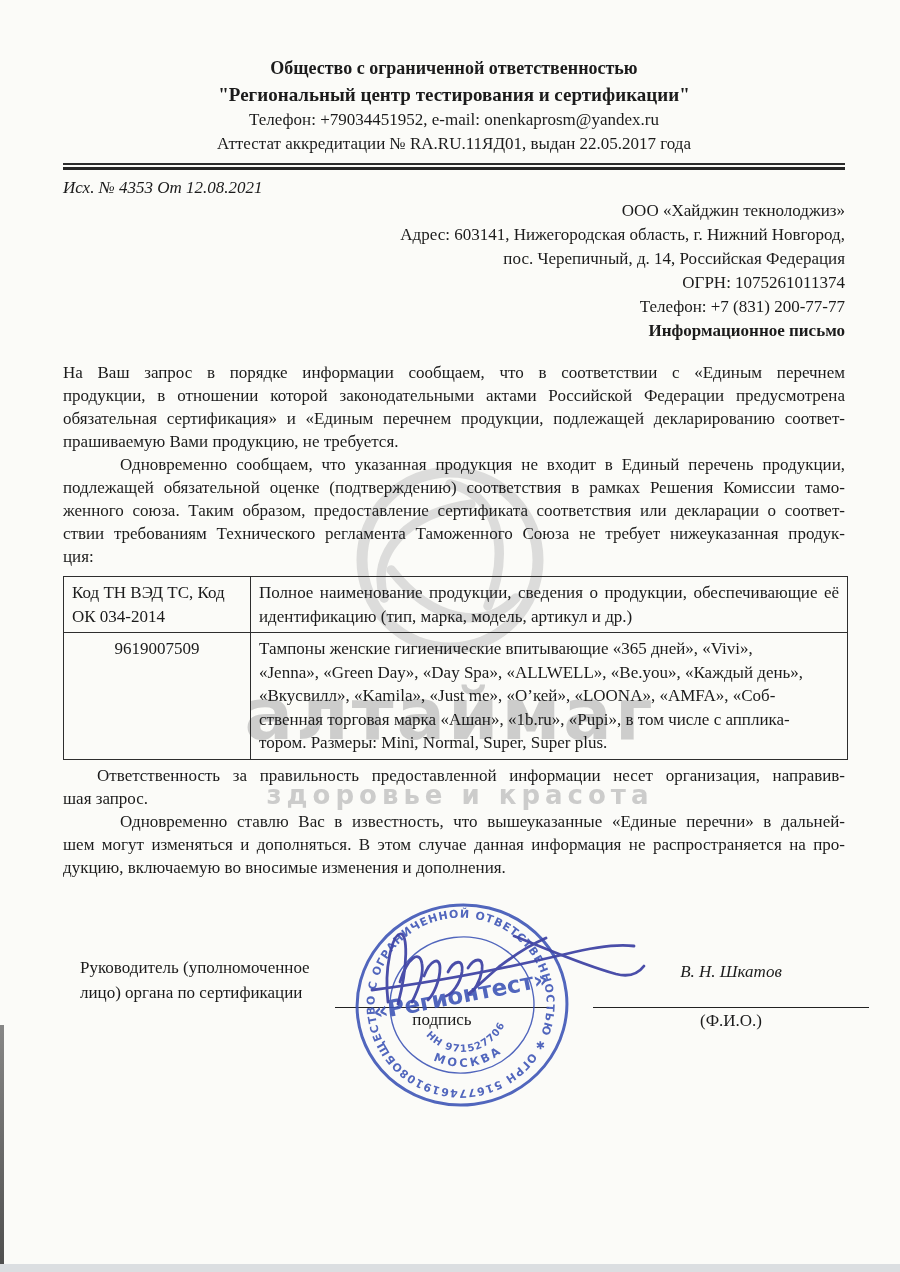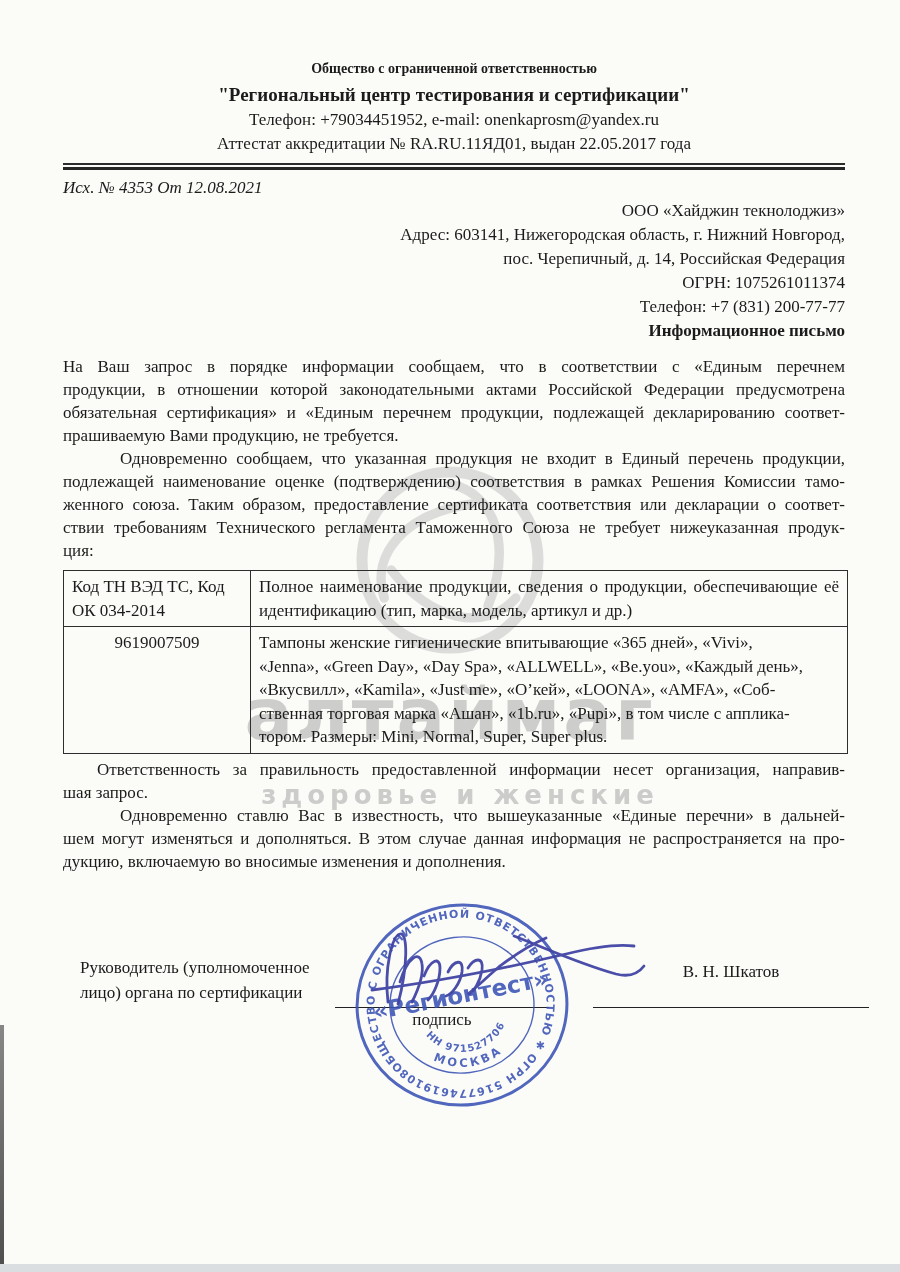--- a/index.html
+++ b/index.html
@@ -13,53 +13,53 @@
   .wm-emblem{left:350px;top:460px;}
   .wm-text{left:170px;top:678px;width:560px;text-align:center;
            font-family:"DejaVu Sans",sans-serif;font-weight:bold;font-size:72px;
            color:#adadad;opacity:.58;letter-spacing:3px;line-height:1;}
   .wm-sub{left:200px;top:780px;width:520px;text-align:center;
           font-family:"DejaVu Sans",sans-serif;font-weight:bold;font-size:26px;
           color:#c7c7c7;opacity:.9;letter-spacing:5px;}
 
   
   header{text-align:center;}
-  .org1{font-weight:bold;font-size:14px;line-height:25px;}
+  .org1{font-weight:bold;font-size:18px;line-height:25px;}
   .org2{font-weight:bold;font-size:19px;line-height:27px;}
   .orgline{font-size:17px;line-height:23.5px;}
 
   .rule{margin-top:8px;}
   .rule .r1{border-top:2px solid #2c2c2c;}
   .rule .r2{margin-top:2px;border-top:3.5px solid #262626;}
 
   .ref{margin-top:6px;line-height:23px;font-style:italic;}
   .recipient{text-align:right;line-height:24px;}
   .title{text-align:right;font-weight:bold;line-height:24px;}
 
-  .paras{margin-top:12px;}
+  .paras{margin-top:18px;}
   .jline{text-align:justify;text-align-last:justify;line-height:23px;}
   .jline.final{text-align:left;text-align-last:left;}
 
   
   table.ptable{margin-top:8px;width:785px;border-collapse:collapse;
                table-layout:fixed;background:transparent;}
   .ptable td{border:1.6px solid #2e2e2e;vertical-align:top;padding:4px 8px 4px 8px;
              line-height:23.5px;}
   .ptable .c1{width:170px;}
   .ptable .code{text-align:center;}
   .ptable .just{text-align:justify;}
   .hline,.cline{line-height:23.5px;}
 
   
   .sign-area{position:absolute;z-index:3;left:0;top:938px;width:892px;height:320px;}
   .sign-area > div{position:absolute;}
   .s-left{left:80px;top:18px;width:262px;line-height:24.5px;}
   .l1{left:335px;top:69px;width:214px;border-top:1.6px solid #222;}
   .c-sig{left:335px;top:72px;width:214px;text-align:center;}
-  .s-name{left:593px;top:24px;width:276px;text-align:center;}
+  .s-name{left:593px;top:24px;width:276px;text-align:center;font-style:italic;}
   .l2{left:593px;top:69px;width:276px;border-top:1.6px solid #222;}
   .c-fio{left:593px;top:73px;width:276px;text-align:center;}
 
   .stamp{position:absolute;left:350px;top:-40px;transform:rotate(-7deg);opacity:.88;}
   .stamp text{fill:#3a52b5;font-family:"DejaVu Sans",sans-serif;font-weight:bold;}
   .stamp .ring{font-size:11px;letter-spacing:1px;}
   .stamp .city{font-size:11.5px;letter-spacing:3px;}
   .stamp .inn{font-size:10px;letter-spacing:1px;}
   .stamp .ctr{font-size:23px;}
   .stamp ellipse{stroke:#3a52b5;fill:none;}
@@ -83,21 +83,21 @@
 
   <svg class="wm wm-emblem" width="200" height="200" viewBox="0 0 200 200">
     <circle cx="100" cy="100" r="88" stroke-width="11" opacity="0.5"></circle>
     <g stroke-width="9.5" opacity="0.5">
       <path d="M100,24 C146,34 162,86 138,146" transform="rotate(0 100 100)"></path>
       <path d="M100,24 C146,34 162,86 138,146" transform="rotate(120 100 100)"></path>
       <path d="M100,24 C146,34 162,86 138,146" transform="rotate(240 100 100)"></path>
     </g>
   </svg>
   <div class="wm wm-text">алтаймаг</div>
-  <div class="wm wm-sub">здоровье и женские</div>
+  <div class="wm wm-sub">здоровье и красота</div>
 
   <div class="content">
     <header>
       <div class="org1">Общество с ограниченной ответственностью</div>
       <div class="org2">"Региональный центр тестирования и сертификации"</div>
       <div class="orgline">Телефон: +79034451952, e-mail: onenkaprosm@yandex.ru</div>
       <div class="orgline">Аттестат аккредитации № RA.RU.11ЯД01, выдан 22.05.2017 года</div>
     </header>
 
     <div class="rule">
@@ -116,21 +116,21 @@
       </div>
 
     <div class="title">Информационное письмо</div>
 
     <div class="paras" id="paras-before">
         <div class=" jline">На Ваш запрос в порядке информации сообщаем, что в соответствии с «Единым перечнем</div>
         <div class=" jline">продукции, в отношении которой законодательными актами Российской Федерации предусмотрена</div>
         <div class=" jline">обязательная сертификация» и «Единым перечнем продукции, подлежащей декларированию соответ-</div>
         <div class=" jline final">прашиваемую Вами продукцию, не требуется.</div>
         <div class=" jline" style="text-indent: 57px;">Одновременно сообщаем, что указанная продукция не входит в Единый перечень продукции,</div>
-        <div class=" jline">подлежащей наименование оценке (подтверждению) соответствия в рамках Решения Комиссии тамо-</div>
+        <div class=" jline">подлежащей обязательной оценке (подтверждению) соответствия в рамках Решения Комиссии тамо-</div>
         <div class=" jline">женного союза. Таким образом, предоставление сертификата соответствия или декларации о соответ-</div>
         <div class=" jline">ствии требованиям Технического регламента Таможенного Союза не требует нижеуказанная продук-</div>
         <div class=" jline final">ция:</div>
       </div>
 
     <table class="ptable">
       <tbody>
         <tr>
           <td class="c1">
               <div id="col1h">
@@ -168,20 +168,21 @@
     <div class="s-left" id="sign-left">
         <div class="s-line-txt">Руководитель (уполномоченное</div>
         <div class="s-line-txt">лицо) органа по сертификации</div>
       </div>
 
     <div class="l1"></div>
     <div class="c-sig">подпись</div>
 
     <div class="s-name">В. Н. Шкатов</div>
     <div class="l2"></div>
+    <div class="c-fio">(Ф.И.О.)</div>
 
     <svg class="stamp" width="224" height="214" viewBox="0 0 224 214">
       <defs>
         <path id="ringPath" d="M46.1,162.3 A86 86 0 1 1 48.1,164.5"></path>
         <path id="cityPath" d="M68.2,150.8 A62 62 0 0 0 155.8,150.8"></path>
         <path id="innPath" d="M71.3,130.5 A47 47 0 0 0 152.7,130.5"></path>
       </defs>
       <ellipse cx="112" cy="107" rx="105" ry="100" stroke-width="3"></ellipse>
       <ellipse cx="112" cy="107" rx="72" ry="68" stroke-width="1.4"></ellipse>
       <text class="ring"><textPath href="#ringPath">ОБЩЕСТВО С ОГРАНИЧЕННОЙ ОТВЕТСТВЕННОСТЬЮ ✱ ОГРН 5167746191083</textPath></text>

